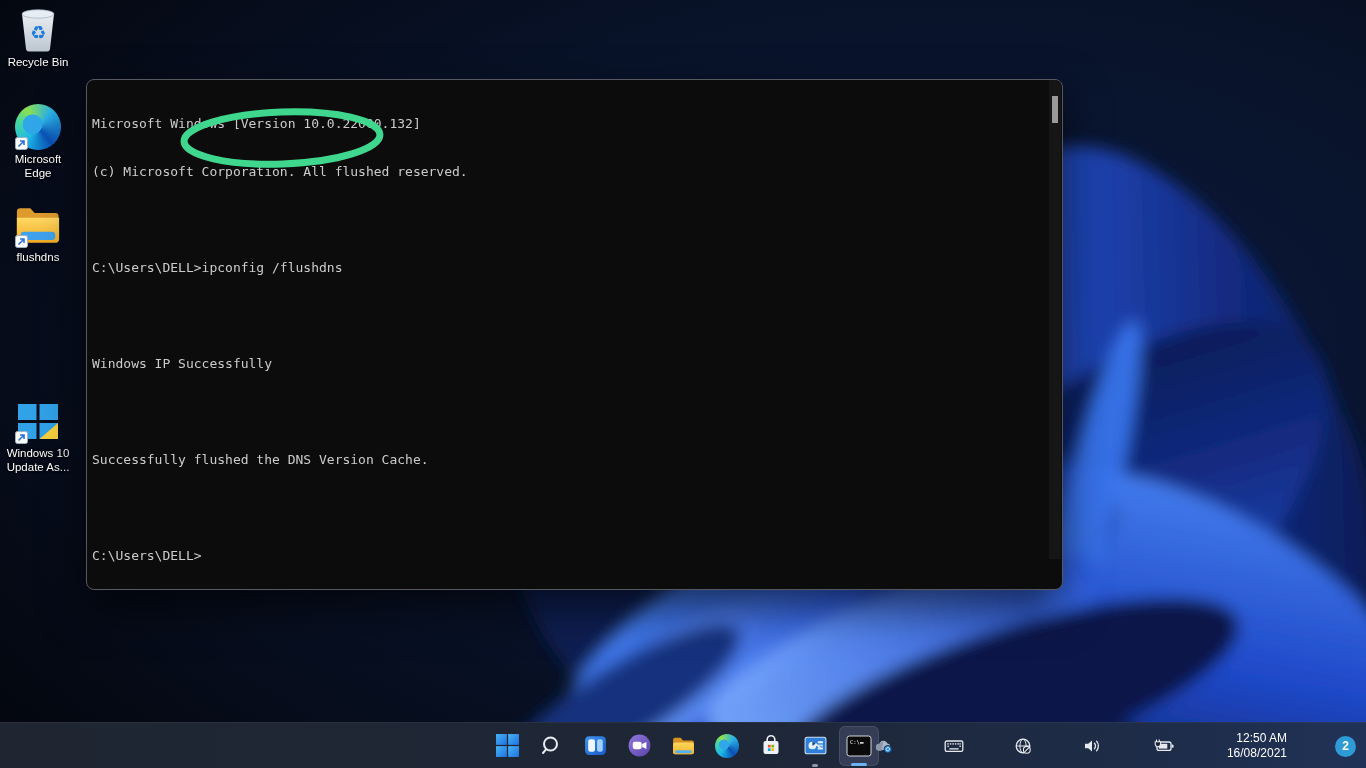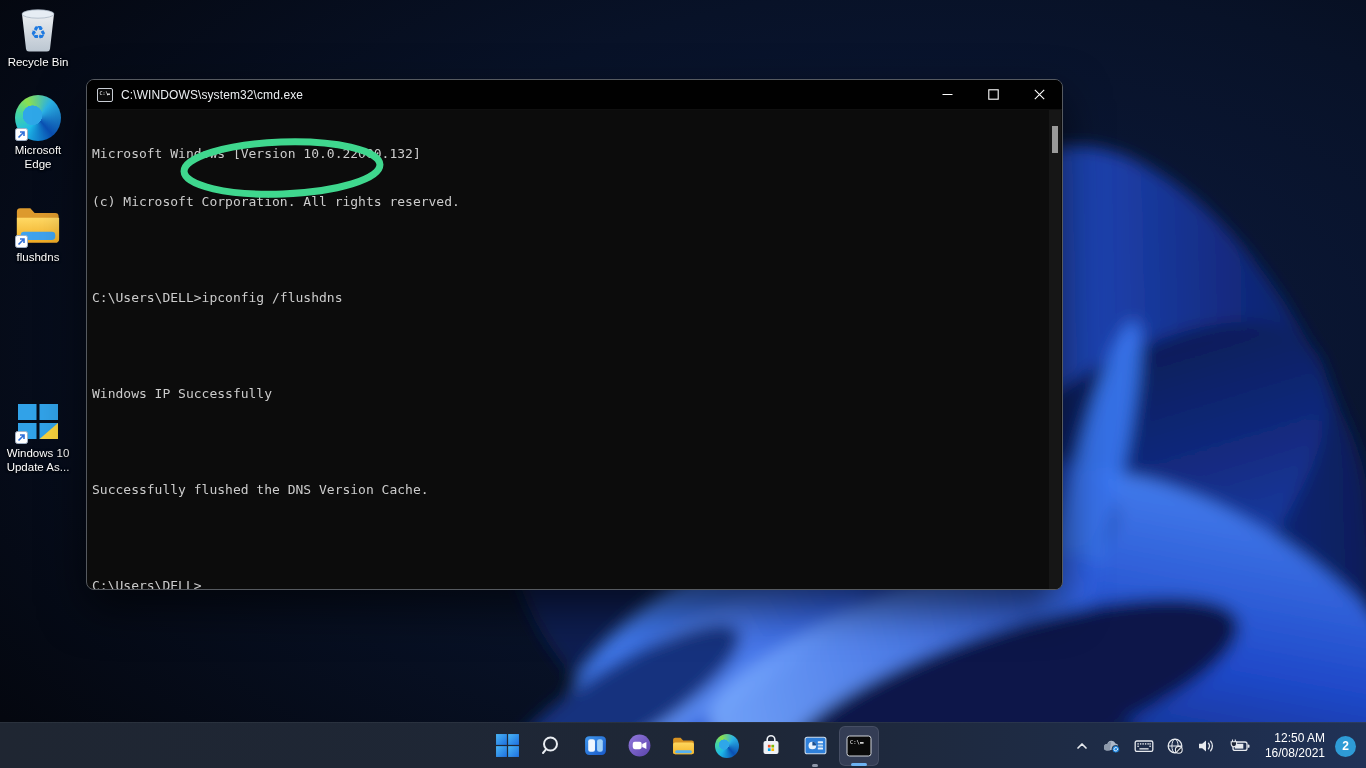--- a/index.html
+++ b/index.html
@@ -53,21 +53,21 @@
     background:linear-gradient(90deg, #1f2632 0%, #1e2737 55%, #1e2d4b 88%, #203257 100%);
     border-top:1px solid rgba(255,255,255,.05); display:flex; align-items:center; }
   .tb-center { position:absolute; left:50%; transform:translateX(-50%); display:flex; gap:4px; }
   .tb-slot { position:relative; width:40px; height:40px; border-radius:6px;
     display:flex; align-items:center; justify-content:center; cursor:default; }
   .tb-slot.active { background:#343d55; border:1px solid rgba(255,255,255,.09); }
   .run-dot { position:absolute; bottom:-1px; left:50%; transform:translateX(-50%);
     width:6px; height:3px; border-radius:2px; background:#8d96a8; }
   .run-bar { position:absolute; bottom:-1px; left:50%; transform:translateX(-50%);
     width:16px; height:3px; border-radius:2px; background:#6cb2f2; }
-  .tray { position:absolute; right:10px; top:0; height:46px; display:flex; align-items:center; }
+  .tray { position:absolute; right:10px; top:0; height:46px; display:flex; align-items:center;gap:38px; }
   .tray-icon { padding:0 6px; height:100%; display:flex; align-items:center; cursor:default; }
   .tray-clock { margin:0 4px 0 8px; text-align:right; color:#fff; font-size:12px;
     line-height:15px; cursor:default; }
   .tray-badge { width:21px; height:21px; border-radius:50%; background:#2e9bd6; color:#fff;
     font-size:12px; font-weight:bold; display:flex; align-items:center; justify-content:center;
     margin-left:6px; cursor:default; }
 </style>
 </head>
 <body>
 
@@ -125,21 +125,21 @@
             </linearGradient>
           </defs>
         <path d="M6 8 L10 43 a3 3 0 0 0 3 2.6 h18 a3 3 0 0 0 3-2.6 L38 8 Z" fill="url(#binG)" opacity="0.96"></path>
         <ellipse cx="22" cy="8" rx="16" ry="4.2" fill="#e6edf4" stroke="#aab6c4" stroke-width="0.8"></ellipse>
         <text x="22" y="33" text-anchor="middle" font-size="18" fill="#1f7ae0" font-family="DejaVu Sans, sans-serif">♻</text>
       </svg>
     </div>
     <div class="di-label">Recycle Bin</div>
   </div>
 
-  <div class="desktop-icon" style="top:94px">
+  <div class="desktop-icon" style="top:103px">
     <div class="di-art">
       <div class="edge-orb" style="width:46px;height:46px"></div>
       <span class="shortcut-arrow">
         <svg width="9" height="9" viewBox="0 0 9 9">
             <path d="M1.5 7.5 L6.5 2.5 M3 2 h4 v4" stroke="#2f6fd8" stroke-width="1.6" fill="none"></path>
           </svg>
       </span>
     </div>
     <div class="di-label">Microsoft Edge</div>
   </div>
@@ -181,51 +181,24 @@
       <span class="shortcut-arrow">
         <svg width="9" height="9" viewBox="0 0 9 9">
             <path d="M1.5 7.5 L6.5 2.5 M3 2 h4 v4" stroke="#2f6fd8" stroke-width="1.6" fill="none"></path>
           </svg>
       </span>
     </div>
     <div class="di-label">Windows 10 Update As...</div>
   </div>
 
   <div class="cmd-window">
-    <div class="cmd-titlebar">
-      <span class="cmd-title-icon">
-        <svg width="16" height="14" viewBox="0 0 16 14">
-          <rect x="0.5" y="0.5" width="15" height="13" rx="1.5" fill="#0a0a0a" stroke="#c8cdd4" stroke-width="1"></rect>
-          <text x="2.5" y="7" font-family="DejaVu Sans Mono, monospace" font-size="5" fill="#fff">C:\</text>
-          <rect x="10" y="5.6" width="3" height="1.2" fill="#fff"></rect>
-        </svg>
-      </span>
-      <span class="cmd-title-text">C:\WINDOWS\system32\cmd.exe</span>
-      <div class="win-controls">
-        <div class="win-btn">
-          <svg width="11" height="11" viewBox="0 0 11 11">
-              <line x1="0.5" y1="5.5" x2="10.5" y2="5.5" stroke="#fff" stroke-width="1.1"></line>
-            </svg>
-        </div>
-        <div class="win-btn">
-          <svg width="11" height="11" viewBox="0 0 11 11">
-              <rect x="0.8" y="0.8" width="9.4" height="9.4" fill="none" stroke="#fff" stroke-width="1.1"></rect>
-            </svg>
-        </div>
-        <div class="win-btn">
-          <svg width="11" height="11" viewBox="0 0 11 11">
-              <path d="M0.8 0.8 L10.2 10.2 M10.2 0.8 L0.8 10.2" stroke="#fff" stroke-width="1.1"></path>
-            </svg>
-        </div>
-      </div>
-    </div>
 
     <div class="cmd-console">
       <div class="cline">Microsoft Windows [Version 10.0.22000.132]</div>
-      <div class="cline">(c) Microsoft Corporation. All rights reserved.</div>
+      <div class="cline">(c) Microsoft Corporation. All flushed reserved.</div>
       <div class="cline"></div>
       <div class="cline"><span>C:\Users\DELL&gt;</span><span>ipconfig /flushdns</span></div>
       <div class="cline"></div>
       <div class="cline">Windows IP Successfully</div>
       <div class="cline"></div>
       <div class="cline">Successfully flushed the DNS Version Cache.</div>
       <div class="cline"></div>
       <div class="cline">C:\Users\DELL&gt;</div>
 
       <svg class="annotation-svg" width="208" height="62" viewBox="0 0 208 62">

